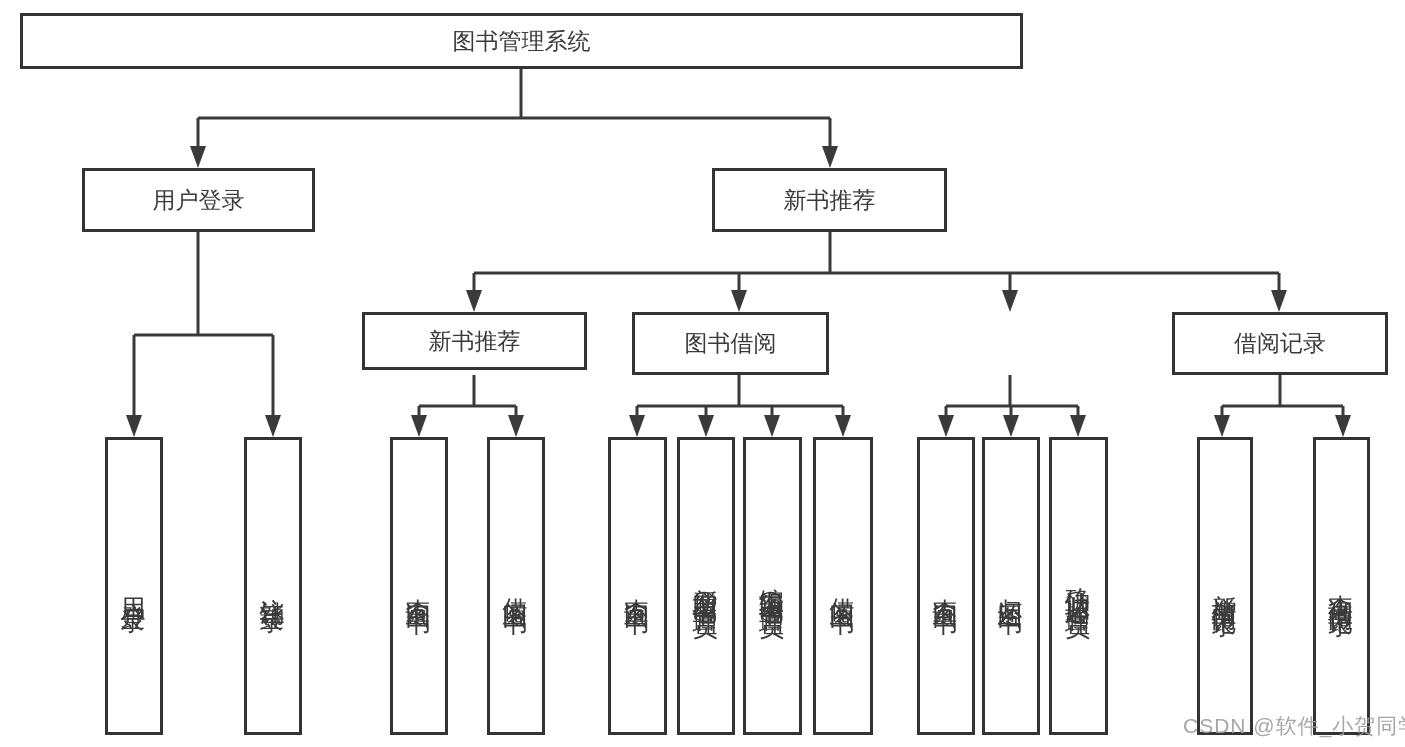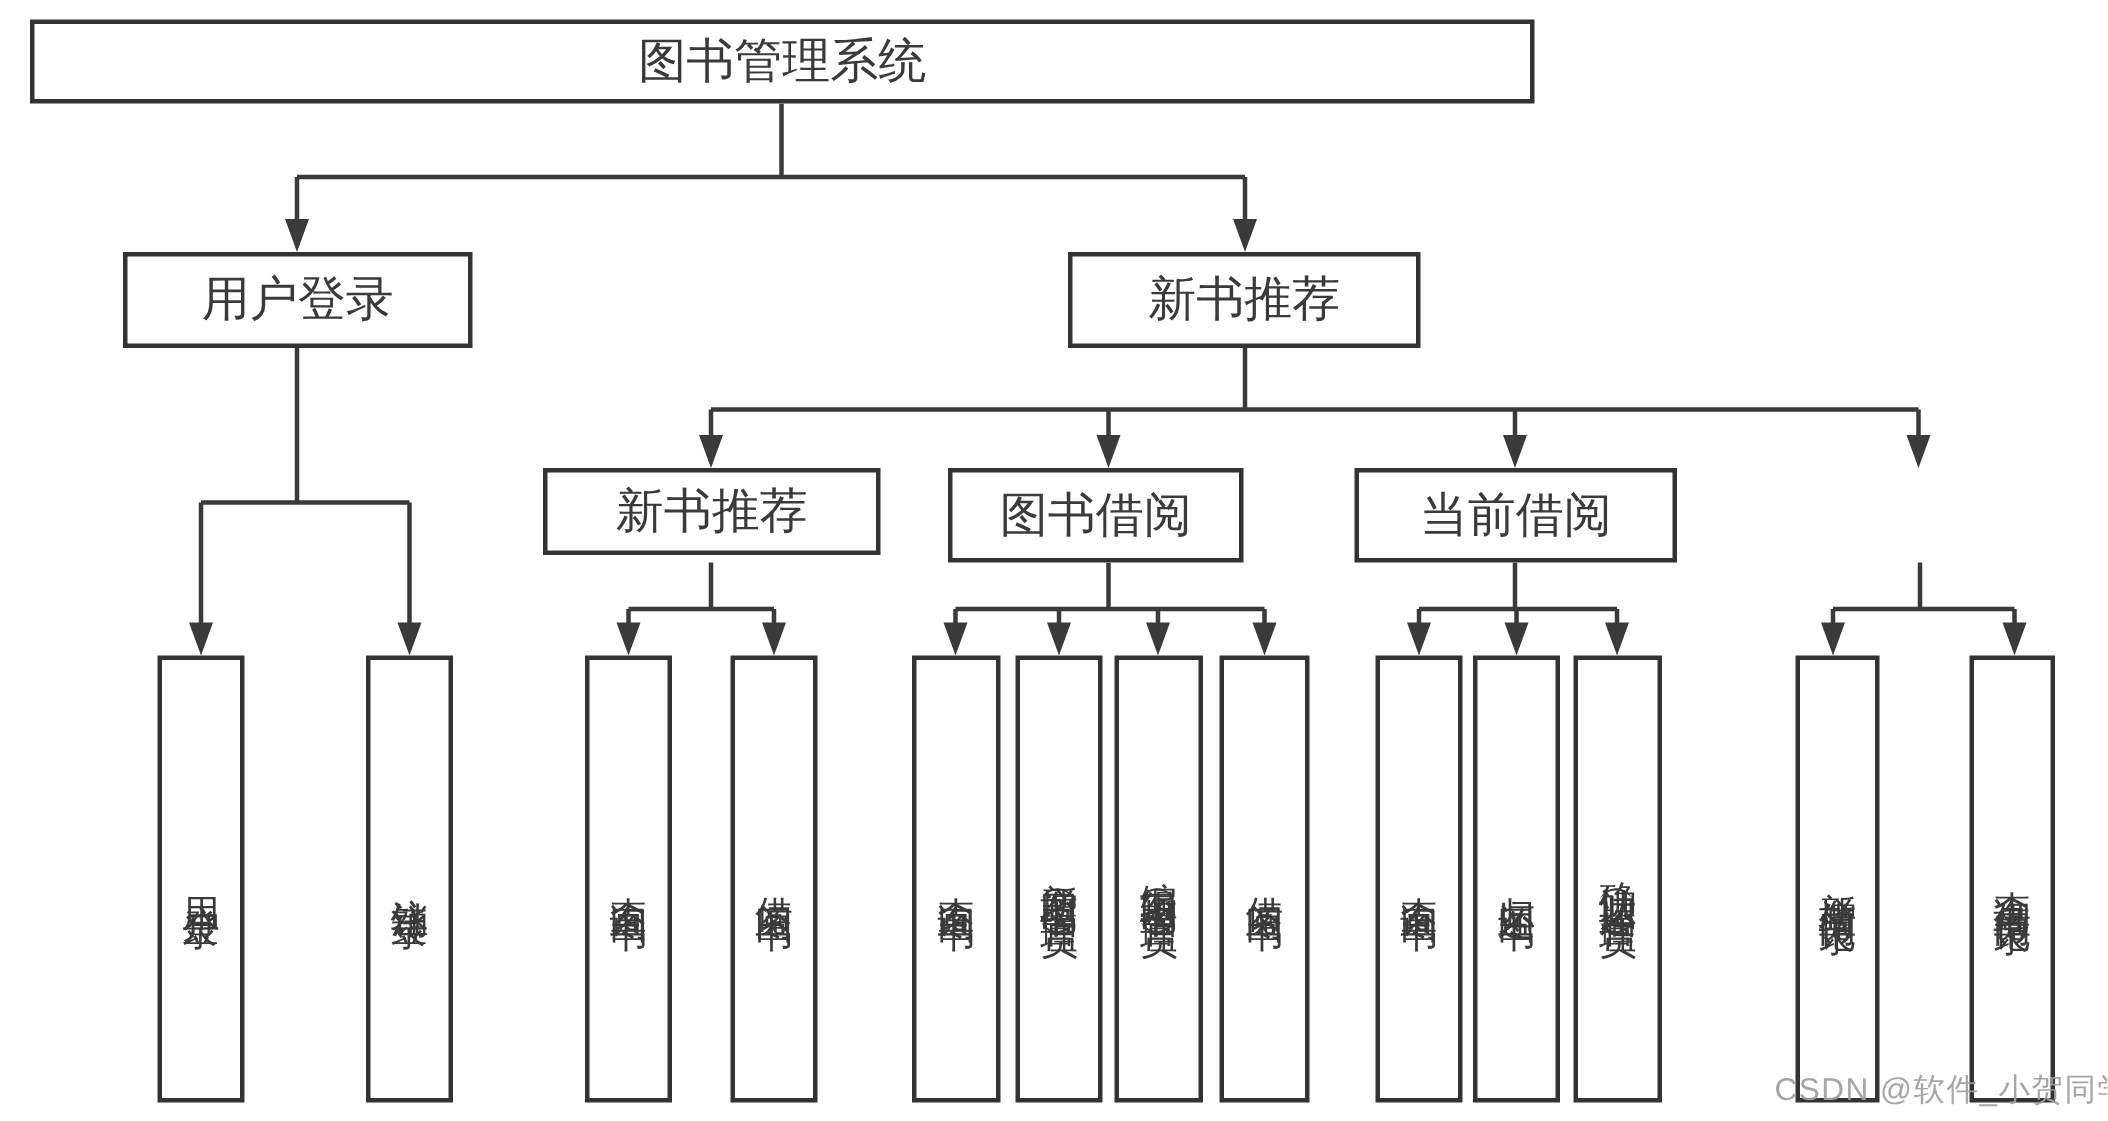--- a/index.html
+++ b/index.html
@@ -16,21 +16,21 @@
     position:absolute;
     box-sizing:border-box;
     border:3px solid #333333;
     background:#ffffff;
     display:flex;
     align-items:center;
     justify-content:center;
     z-index:2;
   }
   .hlabel{
-    font-size:32px;
+    font-size:23px;
     color:#3a3a3a;
     white-space:nowrap;
   }
   .leaf{top:437px;height:298px;}
   .vlabel{
     writing-mode:vertical-rl;
     text-orientation:mixed;
     font-size:25px;
     letter-spacing:4px;
     color:#3a3a3a;
@@ -101,22 +101,22 @@
   <div class="node" style="left:712px;top:168px;width:235px;height:64px">
     <span class="hlabel">新书推荐</span>
   </div>
 
   <div class="node" style="left:362px;top:312px;width:225px;height:58px">
     <span class="hlabel">新书推荐</span>
   </div>
   <div class="node" style="left:632px;top:312px;width:197px;height:63px">
     <span class="hlabel">图书借阅</span>
   </div>
-  <div class="node" style="left:903px;top:312px;width:215px;height:63px">
-    <span class="hlabel">当前借阅</span>
+  <div class="node" style="left:1172px;top:312px;width:216px;height:63px">
+    <span class="hlabel">借阅记录</span>
   </div>
 
   <div class="node leaf" style="left:105px;width:58px">
     <span class="vlabel">用户登录</span>
   </div>
   <div class="node leaf" style="left:244px;width:58px">
     <span class="vlabel">注销登录</span>
   </div>
 
   <div class="node leaf" style="left:390px;width:58px">

